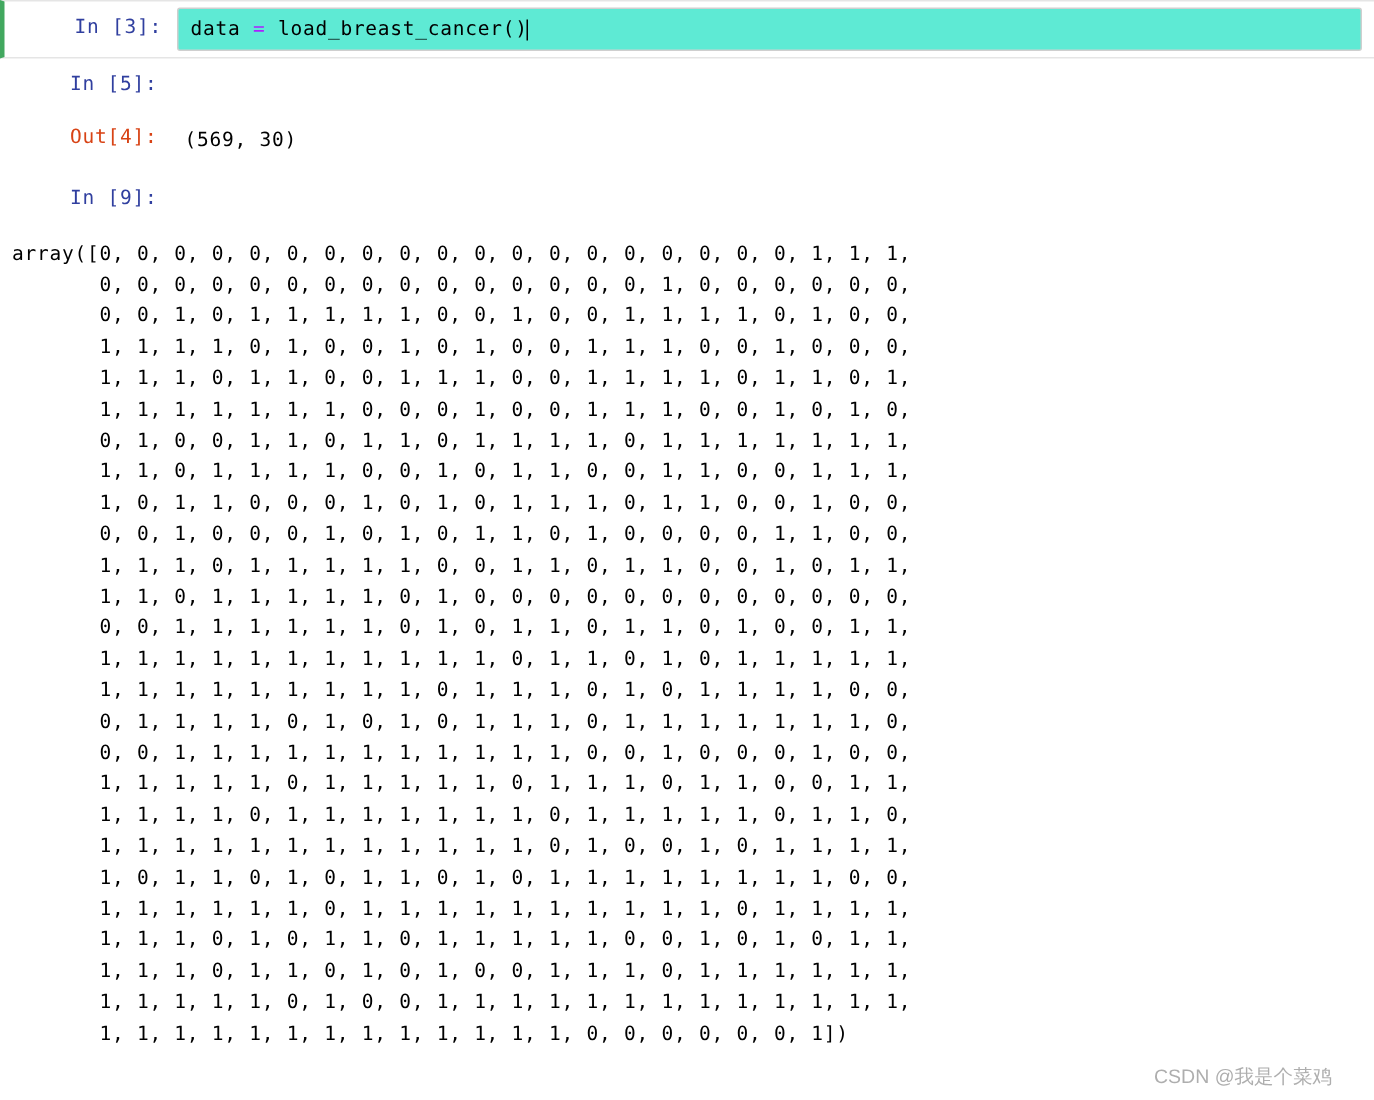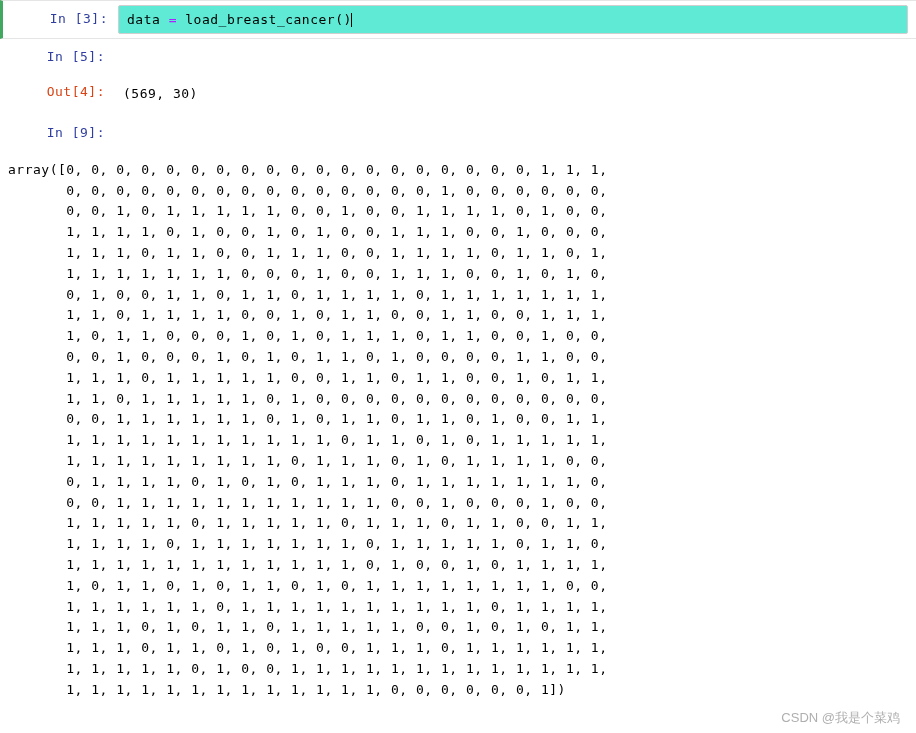--- a/index.html
+++ b/index.html
@@ -63,21 +63,21 @@
   .cursor {
     display: inline-block;
     width: 1px;
     height: 14px;
     background: #000;
     vertical-align: text-bottom;
     margin-left: -1px;
   }
   .watermark {
     position: fixed;
-    right: 16px;
+    right: 28px;
     bottom: 6px;
     color: rgba(120,120,120,0.6);
     font-family: sans-serif;
     font-size: 13px;
     pointer-events: none;
   }
 </style>
 </head>
 <body>
 

